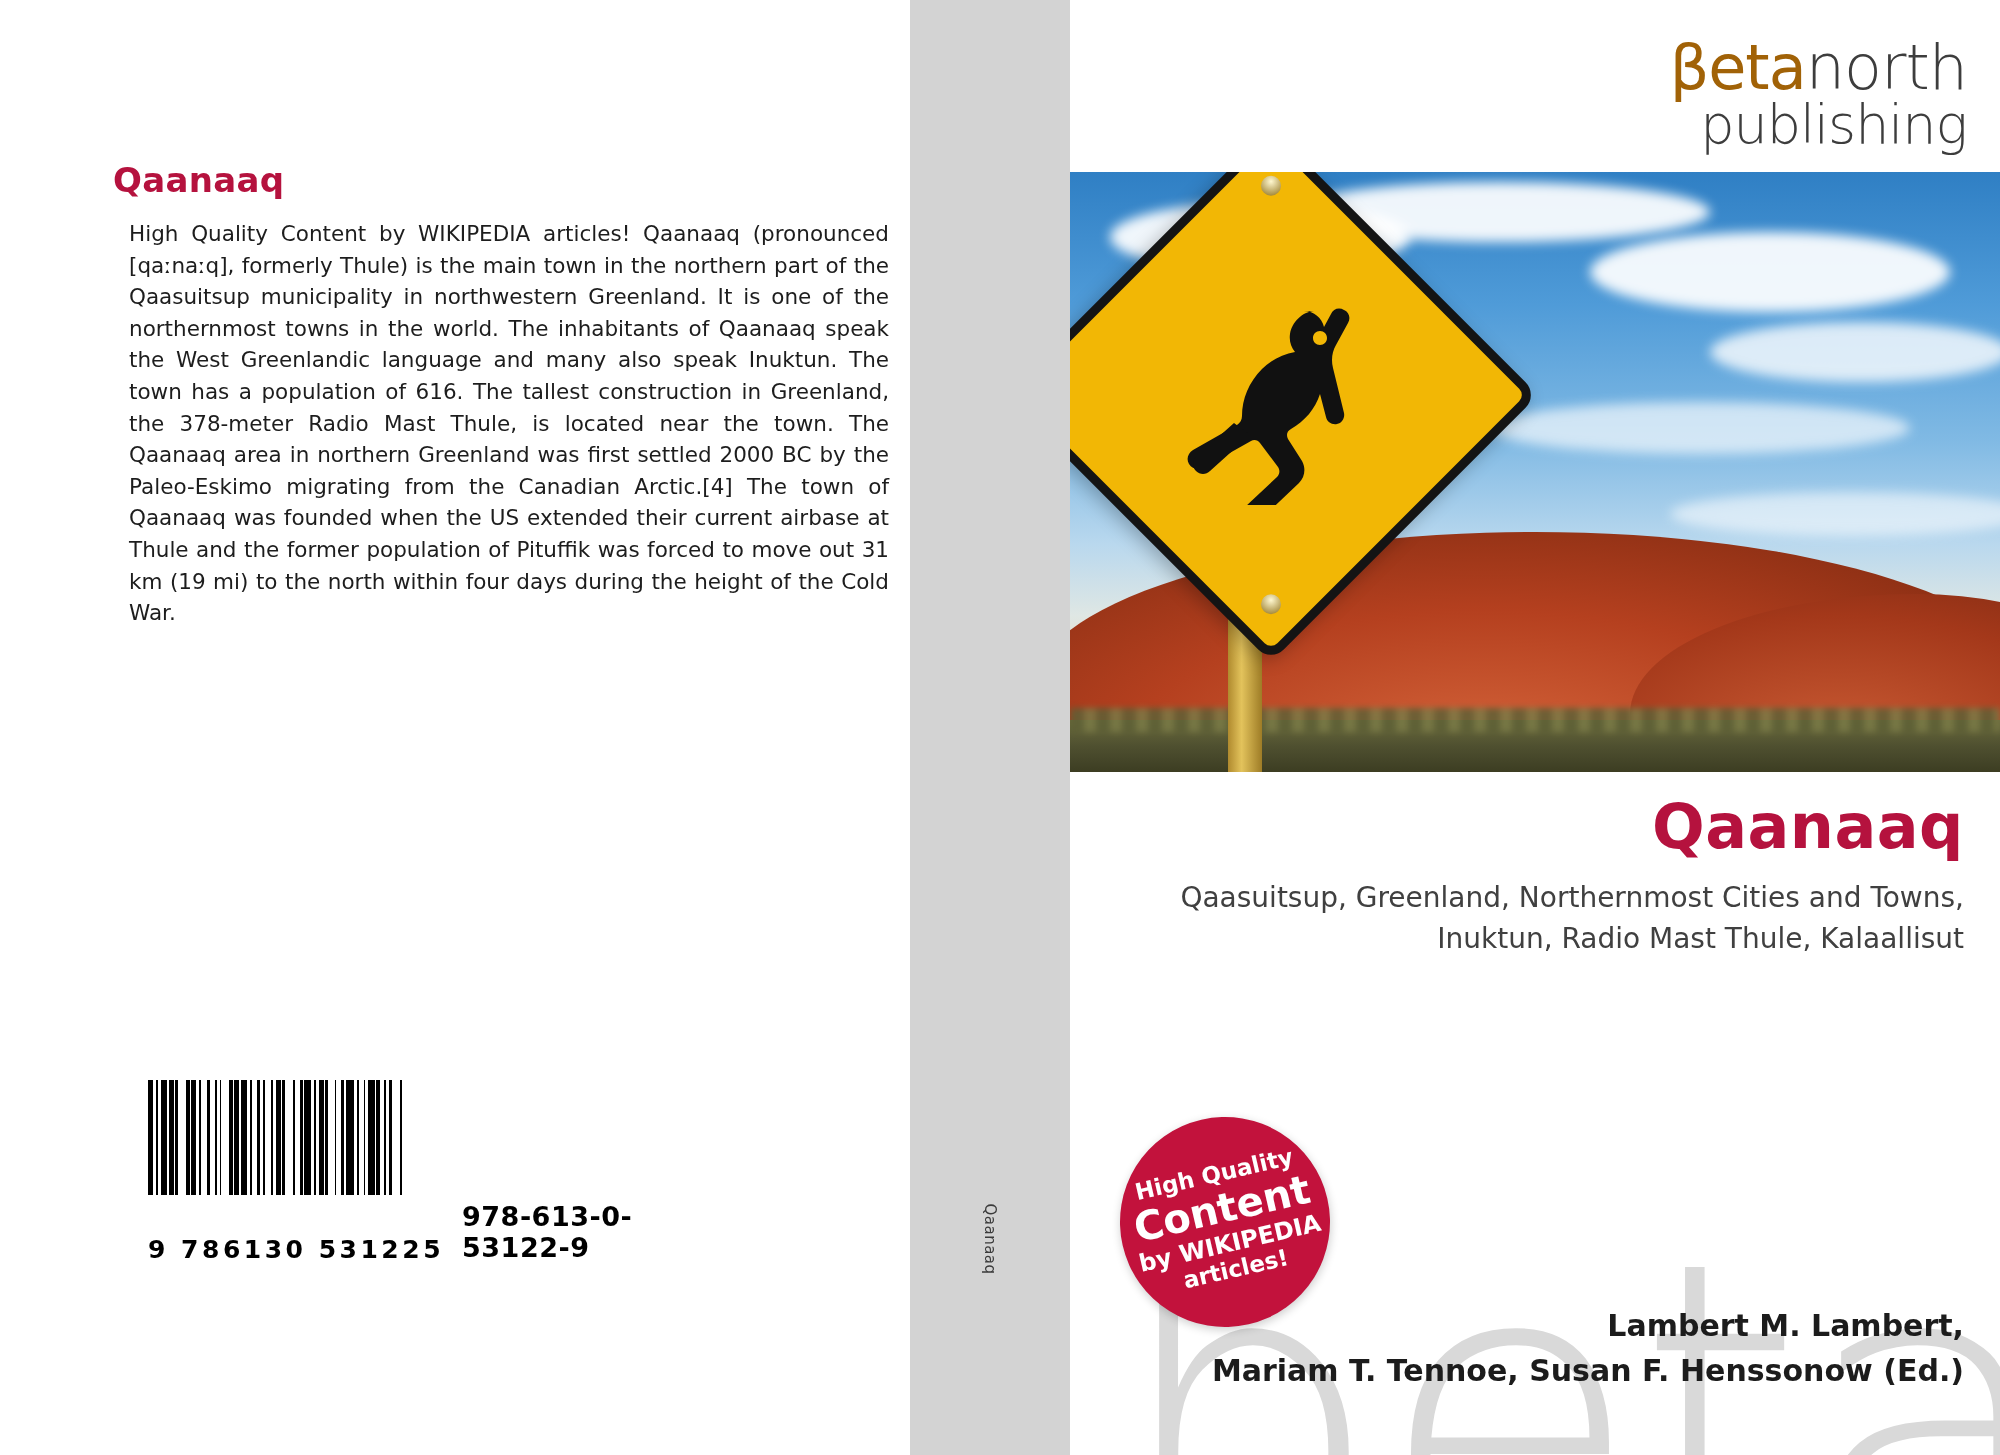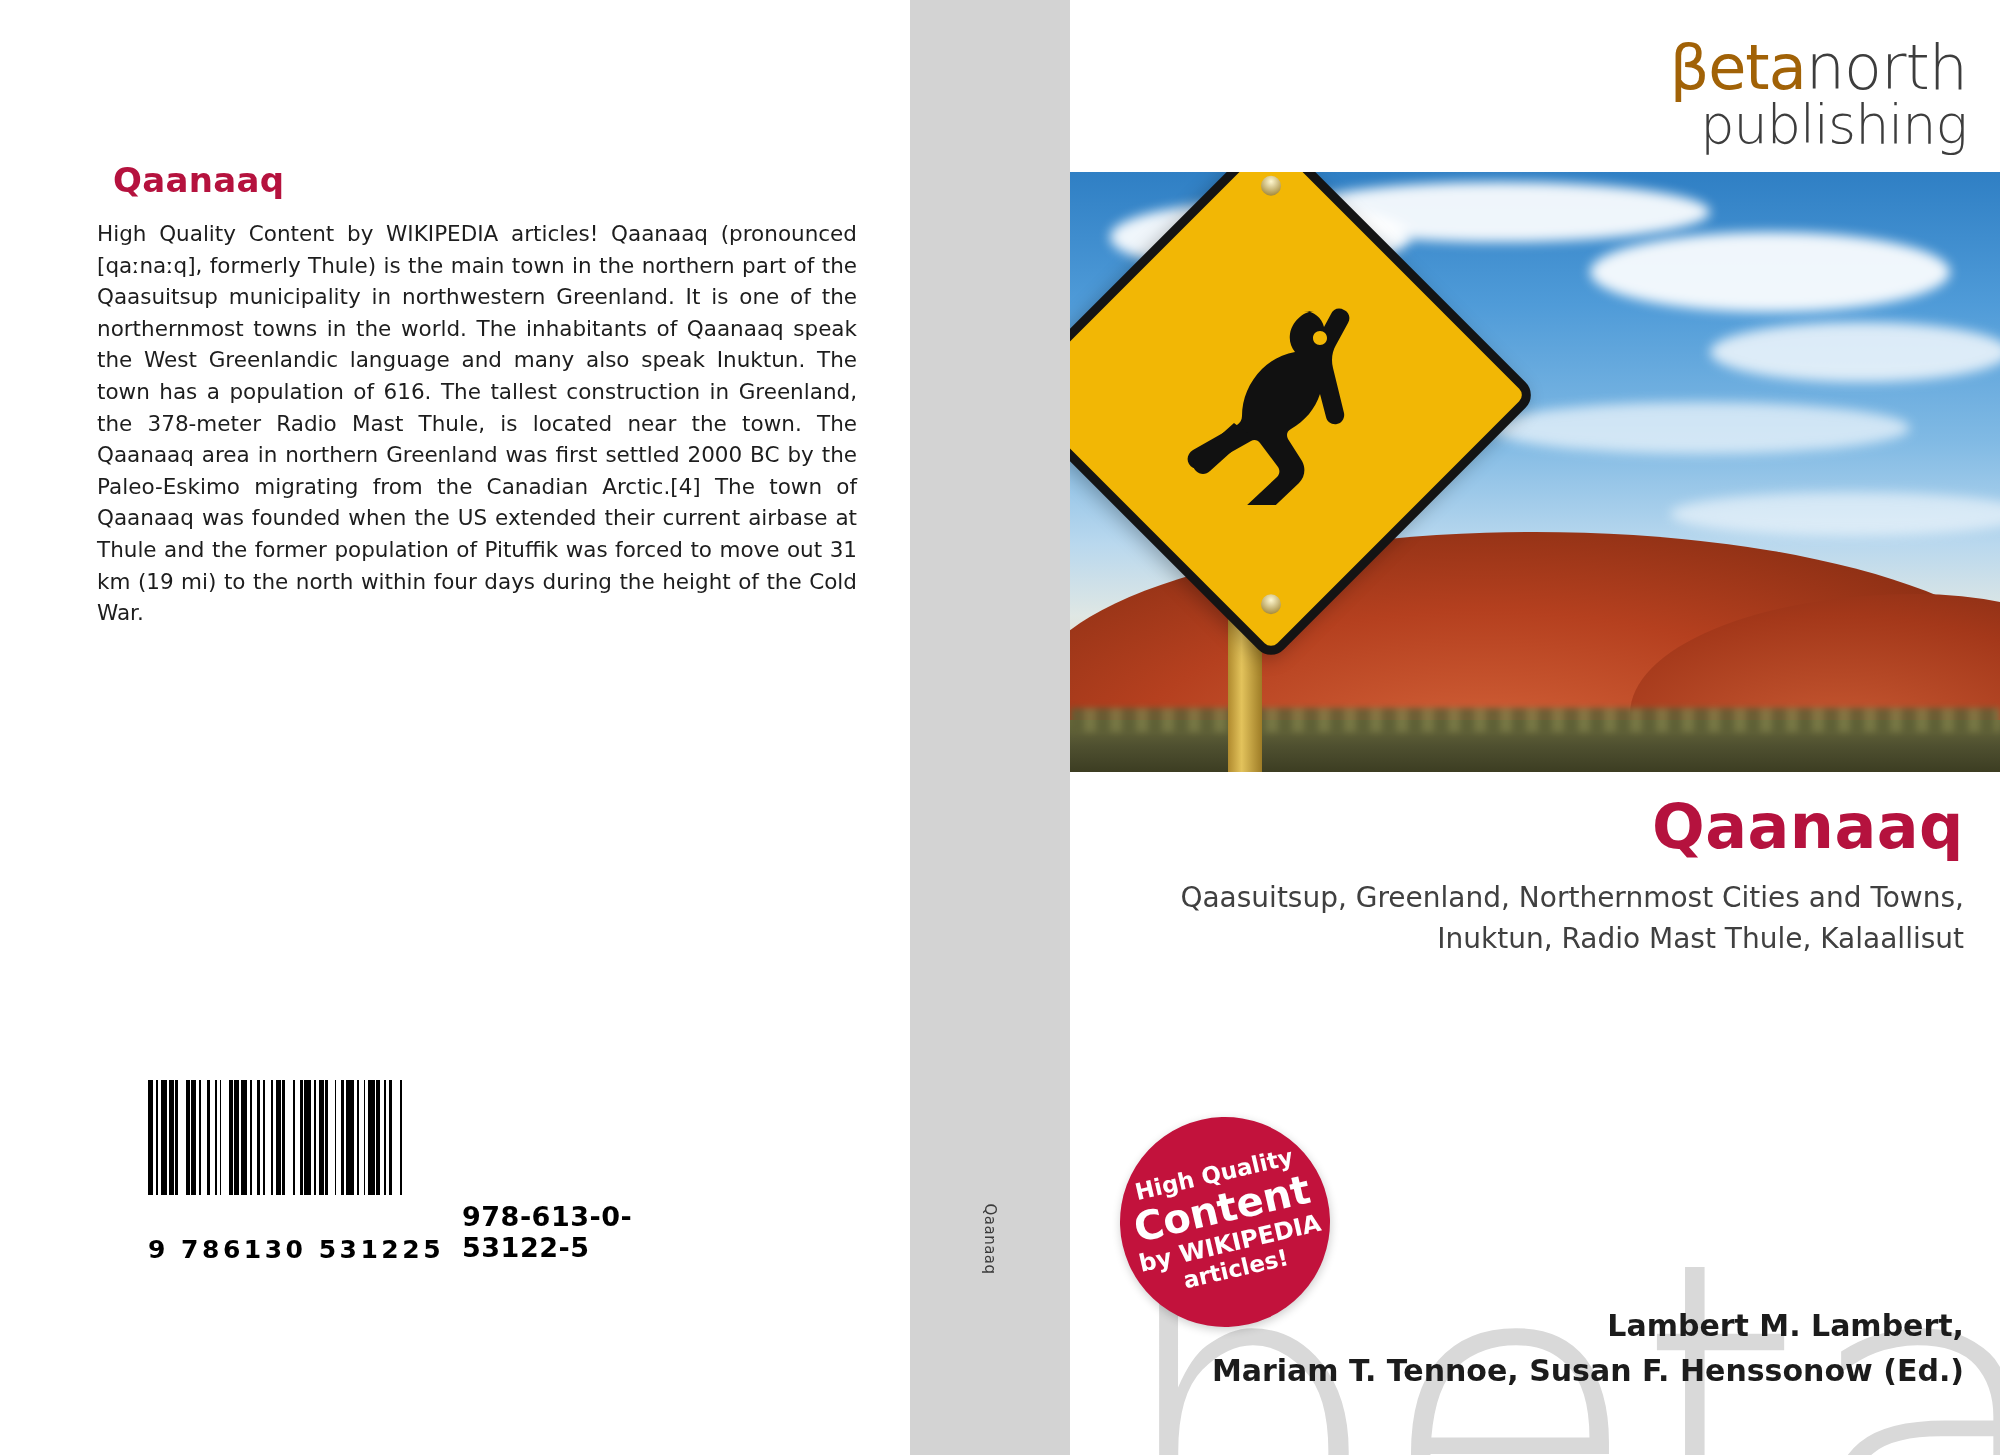--- a/index.html
+++ b/index.html
@@ -36,21 +36,21 @@
     left: 113px;
     top: 160px;
     font-size: 34px;
     font-weight: bold;
     color: #b5123e;
     letter-spacing: 0.3px;
   }
 
   .back-text {
     position: absolute;
-    left: 97px;
+    left: 129px;
     top: 218px;
     width: 760px;
     font-size: 21.5px;
     line-height: 1.47;
     color: #1d1d1d;
     text-align: justify;
     text-justify: inter-word;
   }
 
   
@@ -398,21 +398,21 @@
           <i style="width: 4.8px; background: transparent;"></i>
           <i style="width: 1.6px; background: rgb(0, 0, 0);"></i>
           <i style="width: 3.2px; background: transparent;"></i>
           <i style="width: 3.2px; background: rgb(0, 0, 0);"></i>
           <i style="width: 8px; background: transparent;"></i>
           <i style="width: 1.6px; background: rgb(0, 0, 0);"></i>
           <i style="width: 4.8px; background: transparent;"></i>
         </div>
       <div class="barcode-row">
         <span class="barcode-digits">9 786130 531225</span>
-        <span class="isbn-text">978-613-0-53122-5</span>
+        <span class="isbn-text">978-613-0-53122-9</span>
       </div>
     </div>
   </div>
 
   <div class="spine">
     <div class="spine-title">Qaanaaq</div>
   </div>
 
   <div class="front-cover">
 

